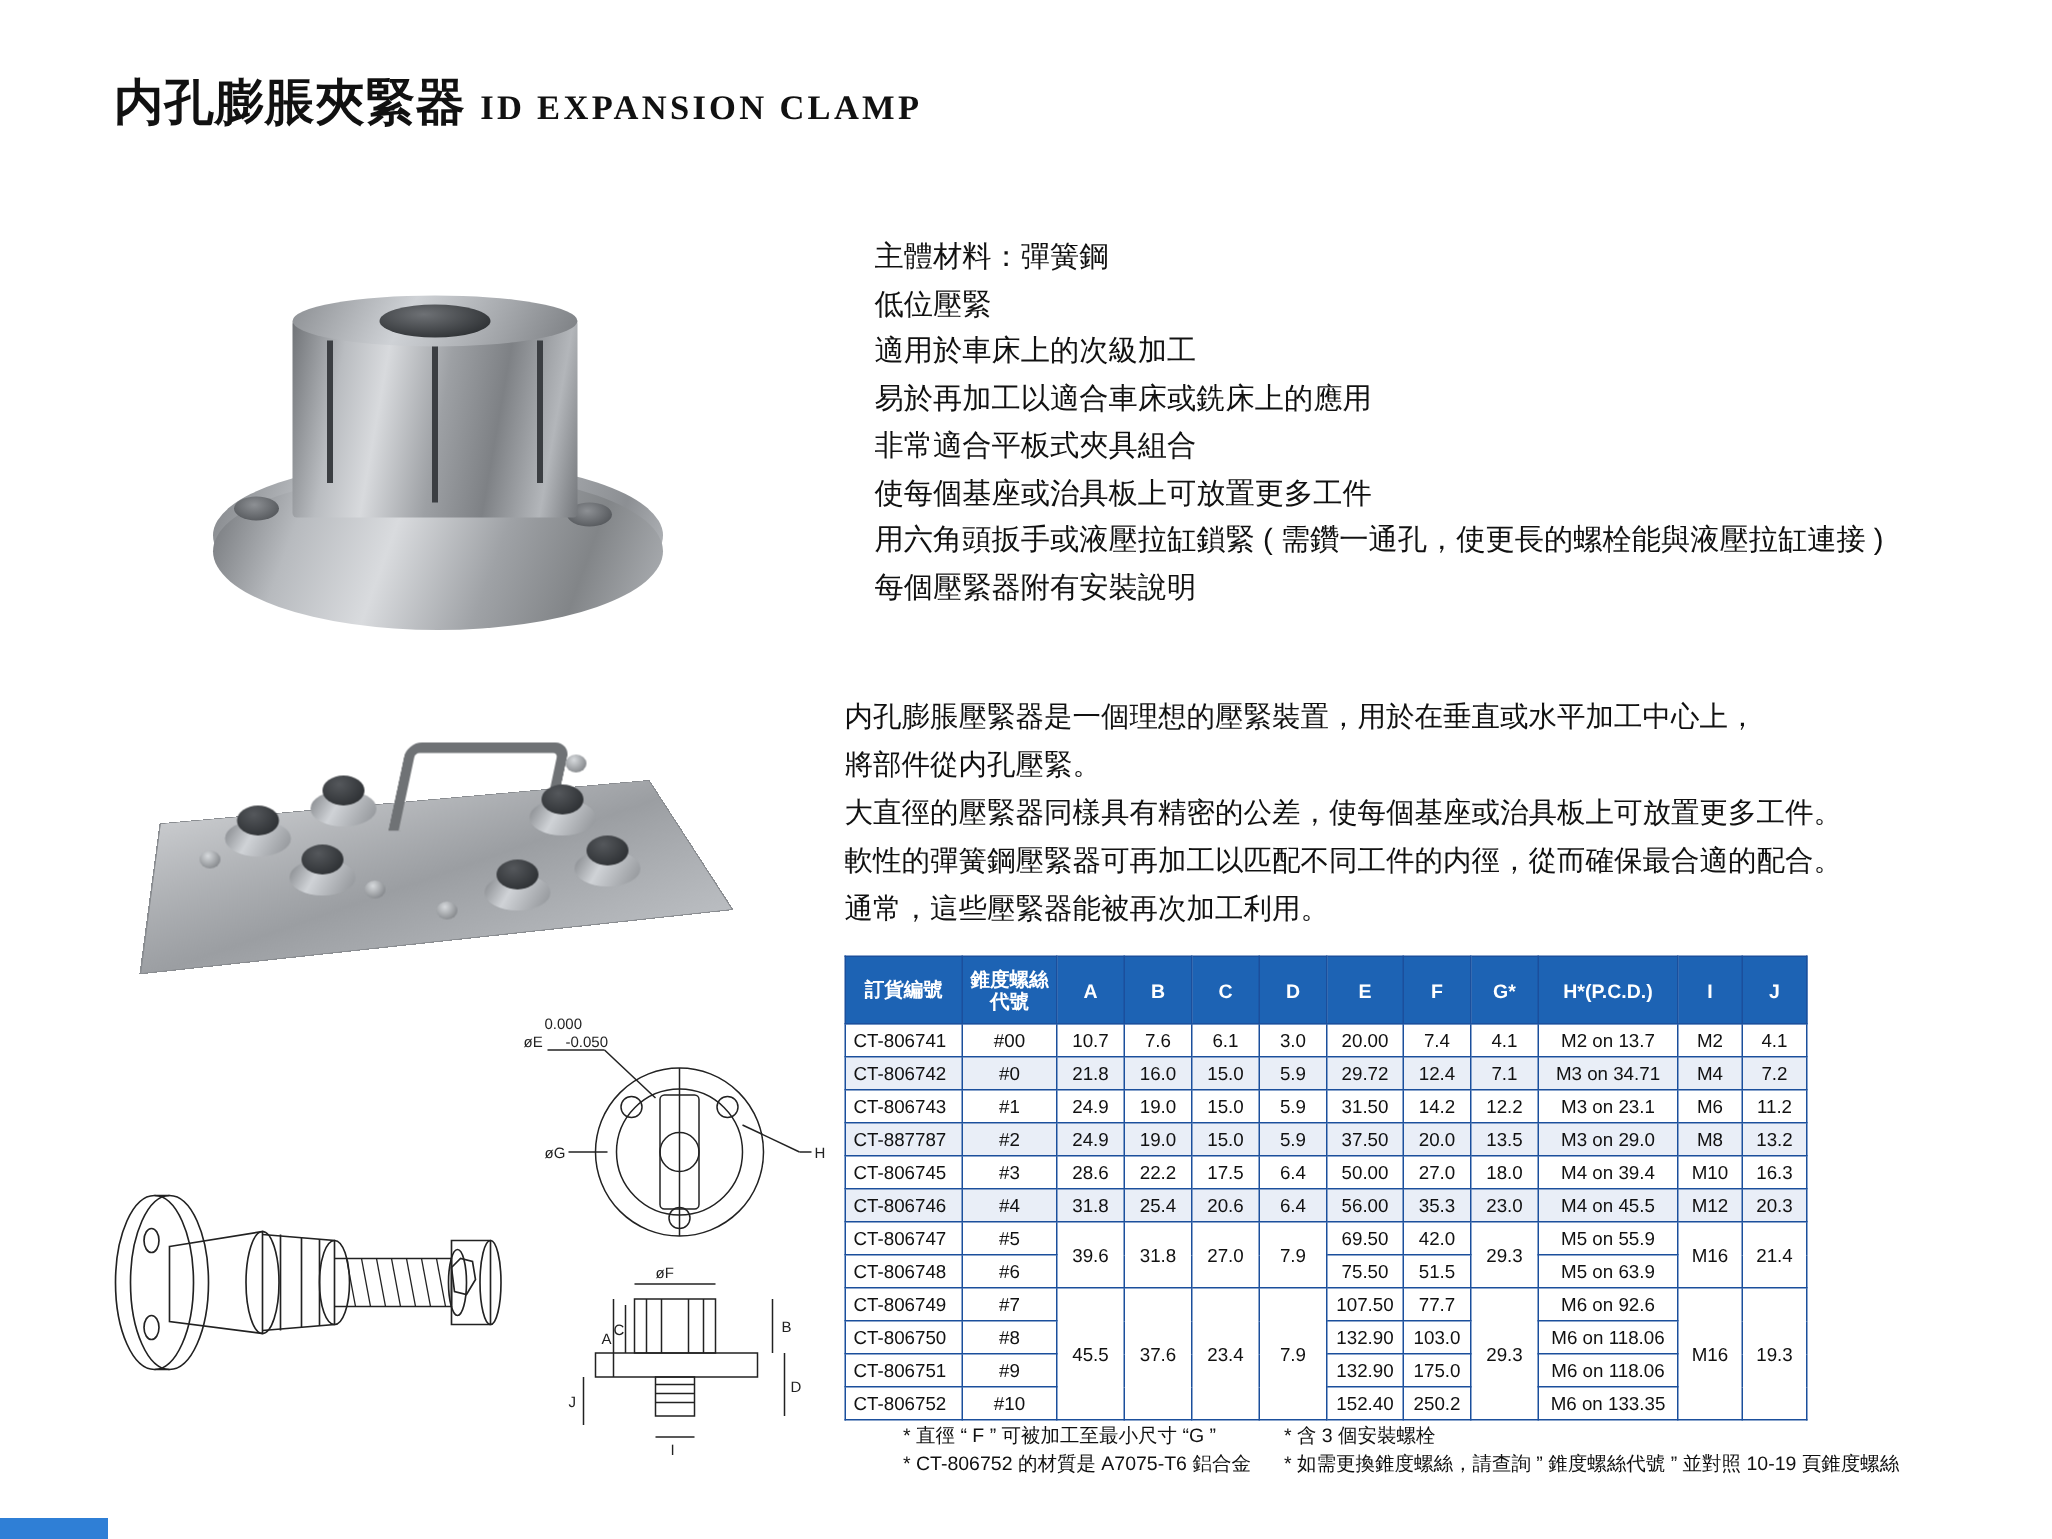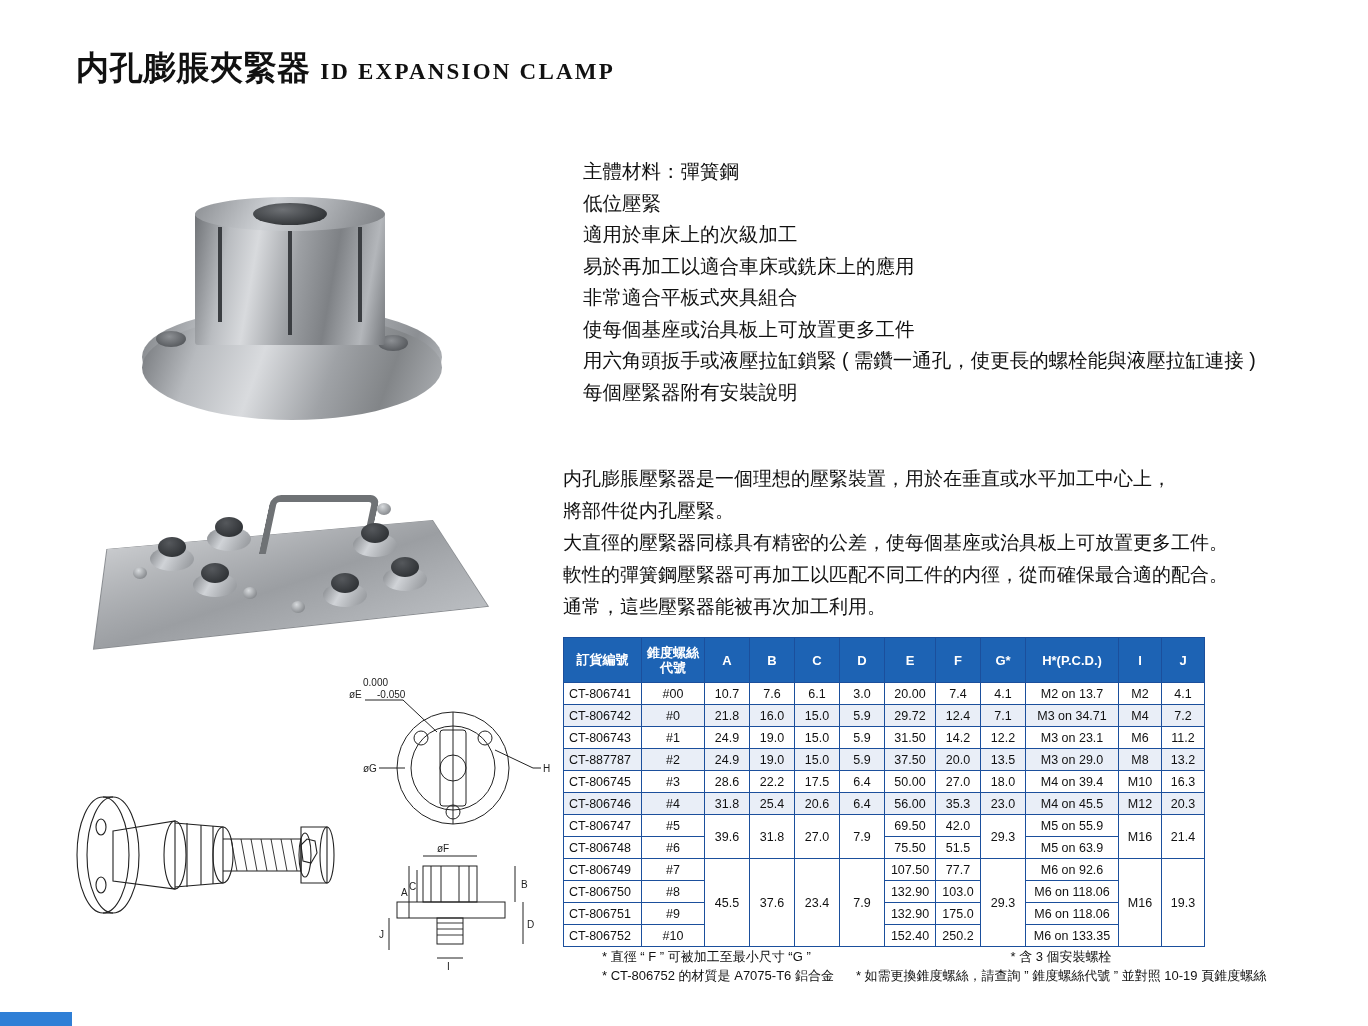--- a/index.html
+++ b/index.html
@@ -241,21 +241,21 @@
     font-size: 13px;
     line-height: 19px;
     color: #111;
     white-space: nowrap;
     margin-left: 39px;
   }
   #footnotes .col {
     display: inline-block;
     vertical-align: top;
   }
-  #footnotes .col2 { margin-left: 22px; text-align: center; }
+  #footnotes .col2 { margin-left: 22px; }
 
   
   #page-corner {
     position: absolute;
     left: 0;
     bottom: 0;
     width: 72px;
     height: 14px;
     background: #2f7fd6;
   }

